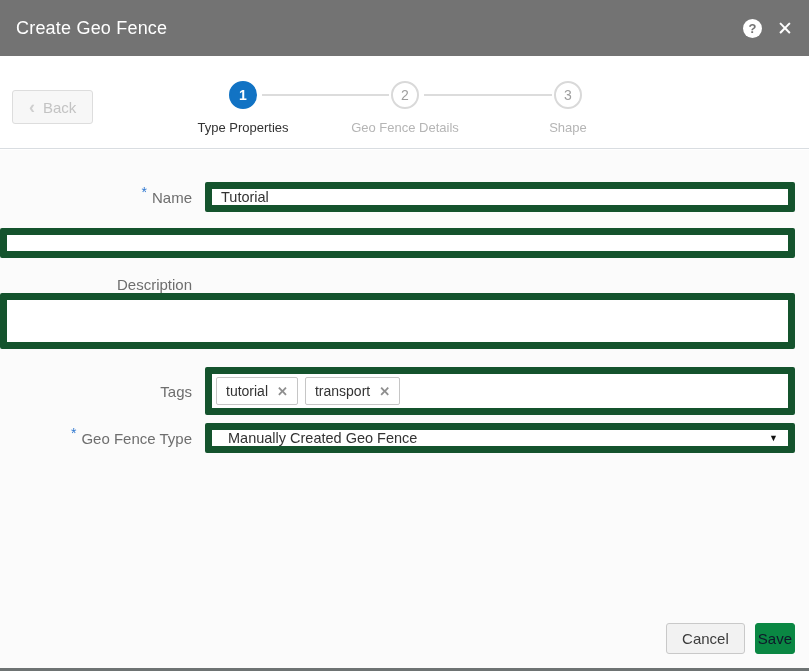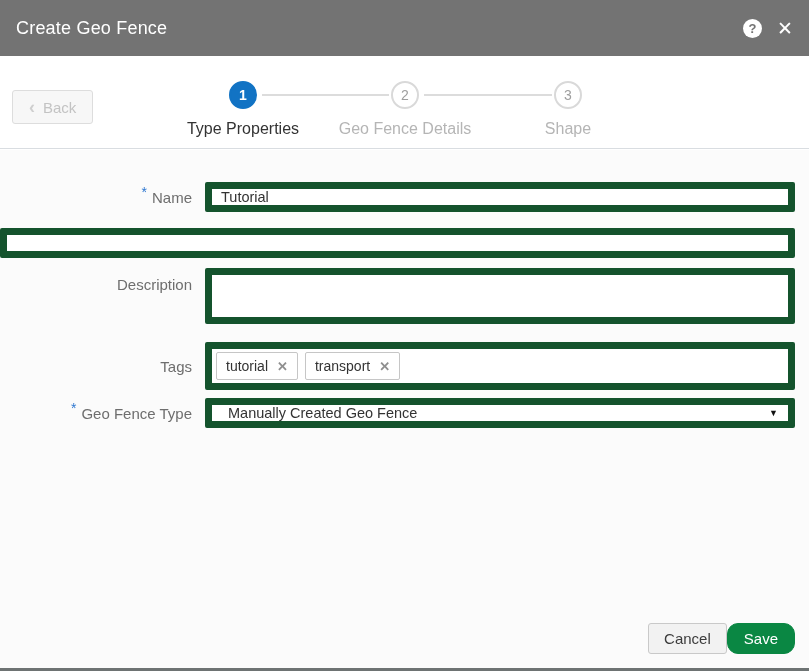--- a/index.html
+++ b/index.html
@@ -50,21 +50,21 @@
 
   .step-circle {
     position:absolute; top:18px; width:28px; height:28px; border-radius:50%;
     display:flex; align-items:center; justify-content:center;
     font-size:14px; background:#fff;
     border:2px solid #d9d9d9; color:#9e9e9e;
   }
   .step-circle.active { background:#1273c4; border-color:#1273c4; color:#fff; font-weight:bold; }
   .step-label {
     position:absolute; top:57px; transform:translateX(-50%);
-    font-size:16px; white-space:nowrap; color:#b5b5b5;
+    font-size:13px; white-space:nowrap; color:#b5b5b5;
   }
   .step-label.active { color:#333; }
   .connector { position:absolute; top:31px; height:2px; background:#dcdcdc; }
 
   
   .form-area {
     position:absolute; top:150px; left:0; right:0; bottom:3px;
     background:#fbfbfb; padding-top:32px;
   }
   .row { display:flex; margin-right:14px; }
@@ -92,36 +92,36 @@
   }
   .chip-x { color:#8f8f8f; font-size:13px; font-weight:bold; cursor:pointer; }
   .select-box {
     height:30px; display:flex; align-items:center;
     padding:0 16px; cursor:pointer; position:relative;
   }
   .select-caret { position:absolute; right:10px; font-size:9px; color:#111; }
 
   .m16 { margin-bottom:16px; }
   .m10 { margin-bottom:10px; }
-  .m14 { margin-bottom:14px; }
+  .m14 { margin-bottom:14px;flex-direction:column; }
   .m13 { margin-bottom:8px; }
 
   
   .footer {
     position:absolute; right:14px; bottom:14px;
-    display:flex; 
+    display:flex; gap:10px;
   }
   .btn-cancel {
     background:#f2f2f2; border:1px solid #c9c9c9; border-radius:3px;
     font-size:15px; color:#3c3c3c; padding:6px 15px; height:31px; cursor:pointer;
     font-family:"Liberation Sans", sans-serif;
   }
   .btn-save {
-    background:#0a8743; border:1px solid #0a8743; border-radius:11px;
-    font-size:15px; color:#ffffff; padding:6px 16px; height:31px; cursor:pointer;
+    background:#0a8743; border:1px solid #0a8743; border-radius:3px;
+    font-size:15px; color:#0f172a; padding:6px 2px; height:31px; cursor:pointer;
     font-family:"Liberation Sans", sans-serif;
   }
   .bottom-edge {
     position:absolute; bottom:0; left:0; right:0; height:3px; background:#6e7373;
   }
 </style>
 </head>
 <body>
 
 <div class="dialog">

